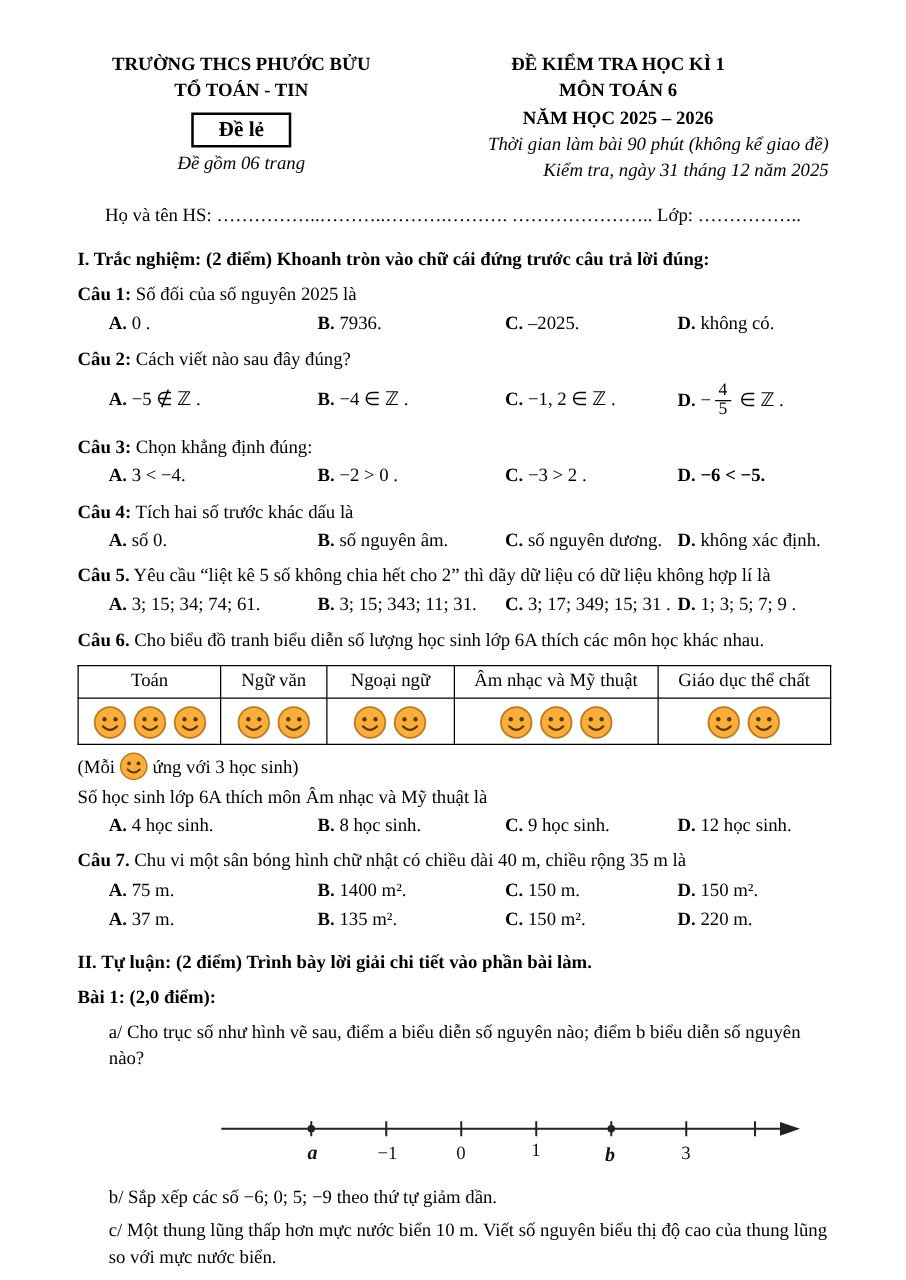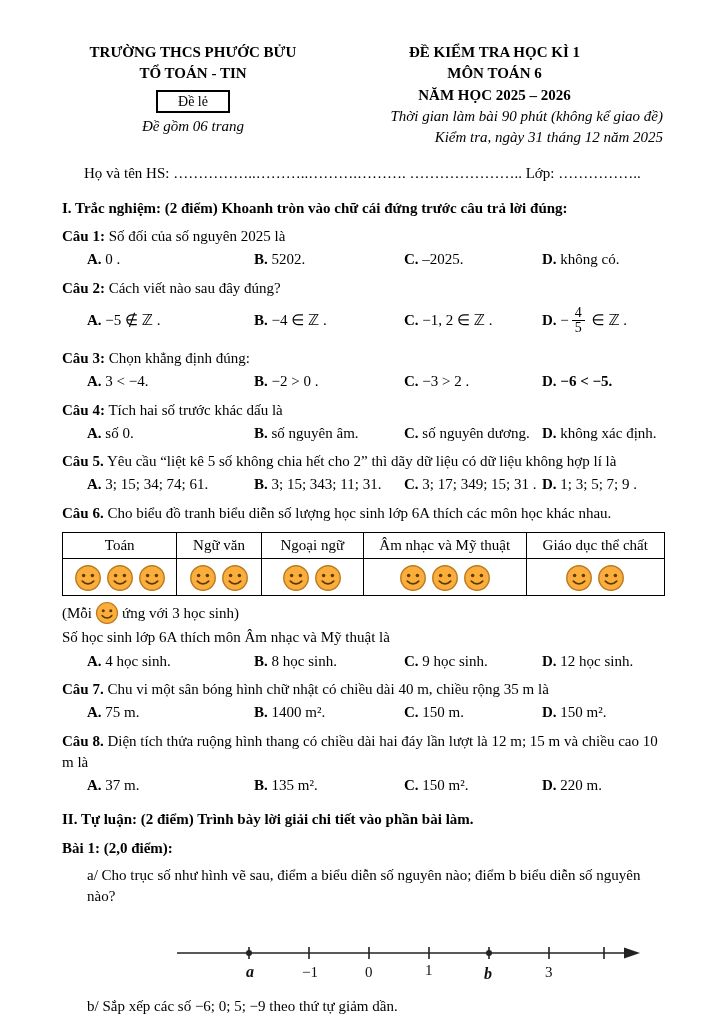--- a/index.html
+++ b/index.html
@@ -11,21 +11,21 @@
     font-size:15px; line-height:1.42;
   }
   .page { padding:42px 60px 16px 62px; }
 
   
   .hdr { display:flex; }
   .hdr-left { width:262px; text-align:center; }
   .hdr-right { flex:1; text-align:center; }
   .b { font-weight:bold; }
   .i { font-style:italic; }
-  .variant-box { display:inline-block; border:2px solid #000; padding:0 20px; font-weight:normal; font-size:14px; margin:5px 0 3px; }
+  .variant-box { display:inline-block; border:2px solid #000; padding:0 20px; font-weight:bold; font-size:17px; margin:5px 0 3px; }
   .hdr-right .rline { font-style:italic; text-align:right; padding-right:2px; }
 
   .student-line { margin-top:15px; padding-left:22px; }
 
   .sec-title { font-weight:bold; margin-top:13px; }
 
   .q { margin-top:7px; }
   .opts { display:flex; margin:2px 0 0 25px; }
   .opts .o1 { width:167px; }
   .opts .o2 { width:150px; }
@@ -85,21 +85,21 @@
   </div>
 
   <div class="sec-title">I. Trắc nghiệm: (2 điểm) Khoanh tròn vào chữ cái đứng trước câu trả lời đúng:</div>
 
   <div class="q">
     <span class="b">Câu 1:</span>
     <span>Số đối của số nguyên 2025 là</span>
   </div>
   <div class="opts">
     <span class="o1"><span class="b">A.</span> <span>0 .</span></span>
-    <span class="o2"><span class="b">B.</span> <span>5202.</span></span>
+    <span class="o2"><span class="b">B.</span> <span>7936.</span></span>
     <span class="o3"><span class="b">C.</span> <span>–2025.</span></span>
     <span class="o4"><span class="b">D.</span> <span>không có.</span></span>
   </div>
 
   <div class="q">
     <span class="b">Câu 2:</span>
     <span>Cách viết nào sau đây đúng?</span>
   </div>
   <div class="opts tall">
     <span class="o1"><span class="b">A.</span> <span>−5 ∉ ℤ .</span></span>
@@ -253,24 +253,20 @@
     <span class="b">Câu 7.</span>
     <span>Chu vi một sân bóng hình chữ nhật có chiều dài 40 m, chiều rộng 35 m là</span>
   </div>
   <div class="opts">
     <span class="o1"><span class="b">A.</span> <span>75 m.</span></span>
     <span class="o2"><span class="b">B.</span> <span>1400 m².</span></span>
     <span class="o3"><span class="b">C.</span> <span>150 m.</span></span>
     <span class="o4"><span class="b">D.</span> <span>150 m².</span></span>
   </div>
 
-  <div class="q">
-    <span class="b">Câu 8.</span>
-    <span>Diện tích thửa ruộng hình thang có chiều dài hai đáy lần lượt là 12 m; 15 m và chiều cao 10 m là</span>
-  </div>
   <div class="opts">
     <span class="o1"><span class="b">A.</span> <span>37 m.</span></span>
     <span class="o2"><span class="b">B.</span> <span>135 m².</span></span>
     <span class="o3"><span class="b">C.</span> <span>150 m².</span></span>
     <span class="o4"><span class="b">D.</span> <span>220 m.</span></span>
   </div>
 
   <div class="sec-title">II. Tự luận: (2 điểm) Trình bày lời giải chi tiết vào phần bài làm.</div>
 
   <div class="q b">Bài 1: (2,0 điểm):</div>

